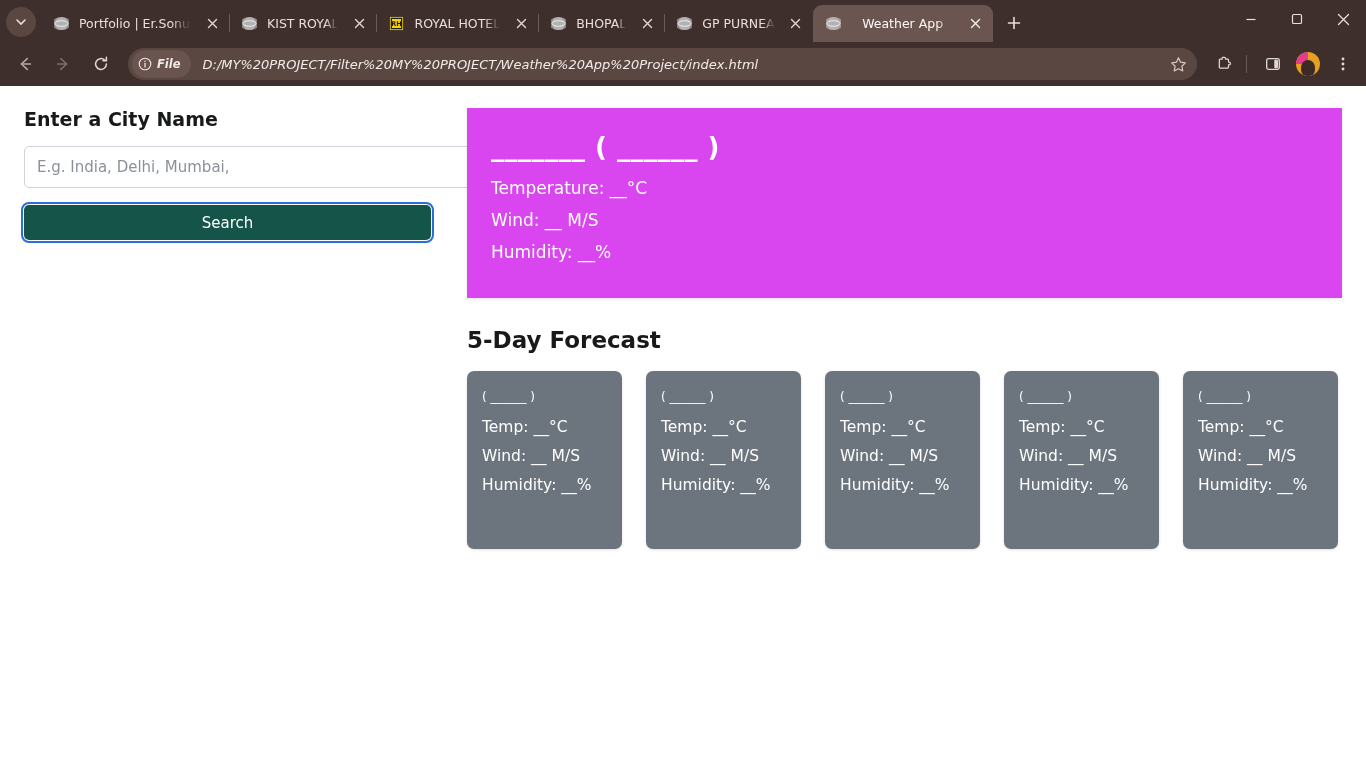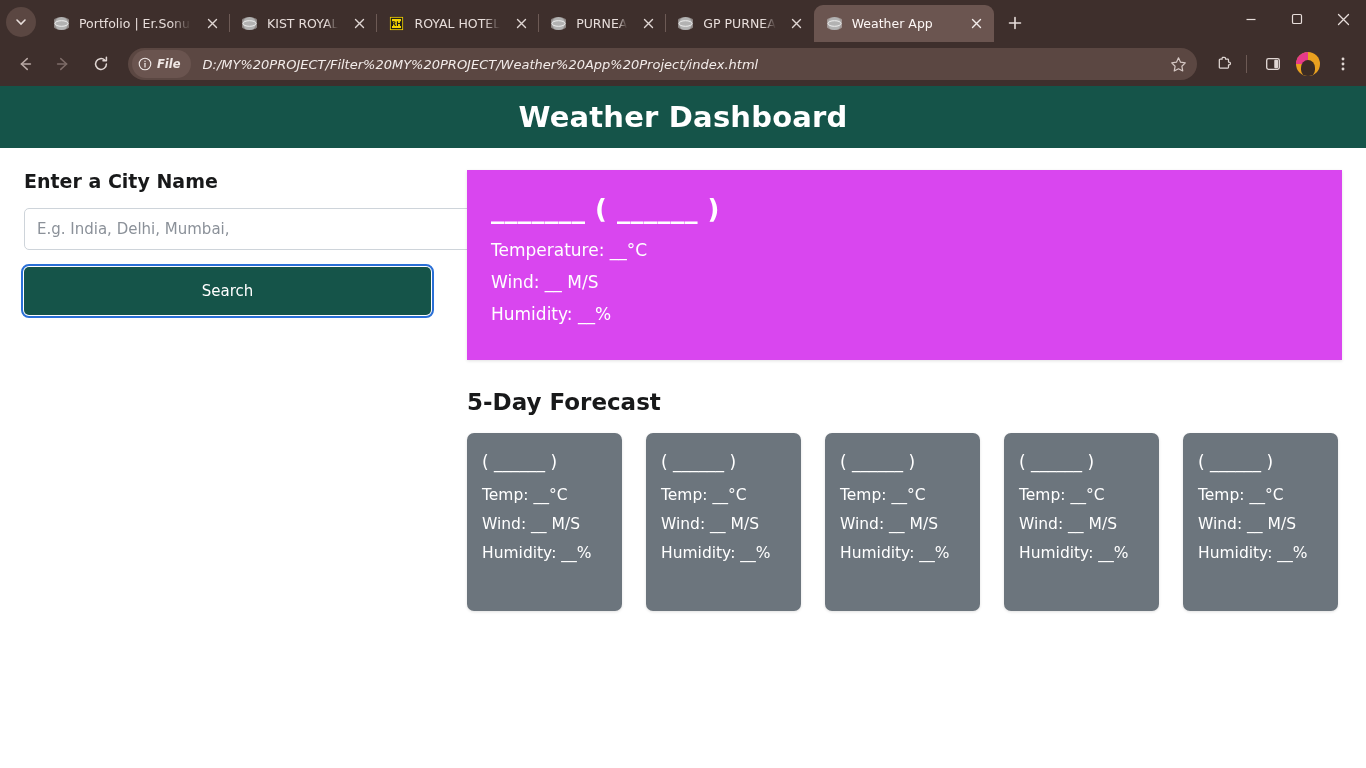--- a/index.html
+++ b/index.html
@@ -145,21 +145,21 @@
   }
   .city-input {
     width: 461px; height: 42px;
     border: 1px solid #ced4da; border-radius: 5px;
     padding: 0 12px; font-size: 15px; color: #495057;
     font-family: "DejaVu Sans", "Liberation Sans", sans-serif;
     background: #fff; outline: none;
   }
   .city-input::placeholder { color: #8b9199; }
   .search-btn {
-    width: 407px; height: 48px; margin-top: 17px;
+    width: 407px; height: 35px; margin-top: 17px;
     background: #155449; color: #ffffff;
     border: none; border-radius: 5px;
     font-size: 15px; cursor: pointer;
     font-family: "DejaVu Sans", "Liberation Sans", sans-serif;
     outline: 2px solid #2a6fd6; outline-offset: 1px;
   }
 
   .main-col { flex: 1 1 auto; padding-left: 23px; }
 
   .current-card {
@@ -183,21 +183,21 @@
   }
   .forecast-row { display: flex; gap: 24px; }
   .fc-card {
     width: 155px; flex: 0 0 155px;
     background: #6c757d; border-radius: 7px;
     padding: 19px 15px 22px 15px;
     min-height: 178px;
     box-shadow: 0 1px 3px rgba(0,0,0,0.12);
   }
   .fc-card .fc-date {
-    color: #ffffff; font-size: 17px; margin-bottom: 14px;
+    color: #ffffff; font-size: 12px; margin-bottom: 14px;
   }
   .fc-card .fc-metric {
     color: #ffffff; font-size: 15.5px; margin-bottom: 11px;
   }
   .fc-card .fc-metric:last-child { margin-bottom: 0; }
 
   .watermark {
     position: absolute; right: 56px; bottom: 20px;
     text-align: left; pointer-events: none; user-select: none;
   }
@@ -269,21 +269,21 @@
     </div>
 
     <div class="tab">
       <span class="favicon">
         <svg width="15" height="15" viewBox="0 0 16 16">
           <circle cx="8" cy="8" r="7" fill="#8e8e8e"></circle>
           <path d="M8 1 a10 7 0 0 0 0 14 a10 7 0 0 0 0 -14" fill="#cfcfcf" opacity=".55"></path>
           <ellipse cx="8" cy="8" rx="7" ry="3" fill="none" stroke="#f0f0f0" stroke-width="1"></ellipse>
         </svg>
       </span>
-      <span class="tab-title">PURNEA</span>
+      <span class="tab-title">BHOPAL</span>
       <span class="tab-close">
         <svg width="11" height="11" viewBox="0 0 11 11">
           <path d="M1.5 1.5 L9.5 9.5 M9.5 1.5 L1.5 9.5" stroke="#e0d6d3" stroke-width="1.4" stroke-linecap="round"></path>
         </svg>
       </span>
       <span class="tab-sep"></span>
     </div>
 
     <div class="tab no-sep">
       <span class="favicon">
@@ -303,21 +303,21 @@
     </div>
 
     <div class="tab active" style="width:180px;">
       <span class="favicon">
         <svg width="15" height="15" viewBox="0 0 16 16">
           <circle cx="8" cy="8" r="7" fill="#8e8e8e"></circle>
           <path d="M8 1 a10 7 0 0 0 0 14 a10 7 0 0 0 0 -14" fill="#cfcfcf" opacity=".55"></path>
           <ellipse cx="8" cy="8" rx="7" ry="3" fill="none" stroke="#f0f0f0" stroke-width="1"></ellipse>
         </svg>
       </span>
-      <span class="tab-title" style="flex:1 1 auto;">Weather App</span>
+      <span class="tab-title" style="flex:1 1 auto;text-align:center;">Weather App</span>
       <span class="tab-close">
         <svg width="11" height="11" viewBox="0 0 11 11">
           <path d="M1.5 1.5 L9.5 9.5 M9.5 1.5 L1.5 9.5" stroke="#f3ecea" stroke-width="1.4" stroke-linecap="round"></path>
         </svg>
       </span>
     </div>
 
     <div class="new-tab">
       <svg width="14" height="14" viewBox="0 0 14 14">
         <path d="M7 1.5 V12.5 M1.5 7 H12.5" stroke="#e8dedb" stroke-width="1.6" stroke-linecap="round"></path>
@@ -400,23 +400,20 @@
         <circle cx="8" cy="3" r="1.45" fill="#e0d6d3"></circle>
         <circle cx="8" cy="8" r="1.45" fill="#e0d6d3"></circle>
         <circle cx="8" cy="13" r="1.45" fill="#e0d6d3"></circle>
       </svg>
     </div>
   </div>
 </div>
 
 <div class="page">
 
-  <div class="page-header">
-    <h1>Weather Dashboard</h1>
-  </div>
 
   <div class="content">
 
     <div class="sidebar">
       <h2>Enter a City Name</h2>
       <input class="city-input" type="text" placeholder="E.g. India, Delhi, Mumbai," style="">
       <button class="search-btn">Search</button>
     </div>
 
     <div class="main-col">

